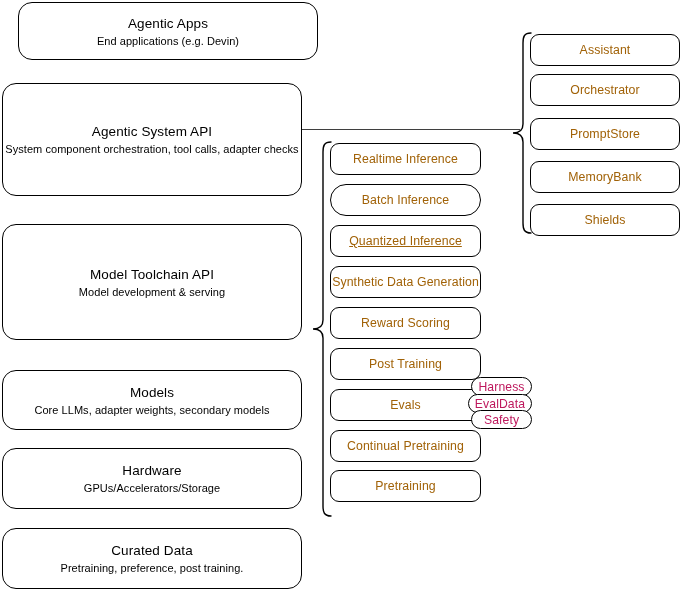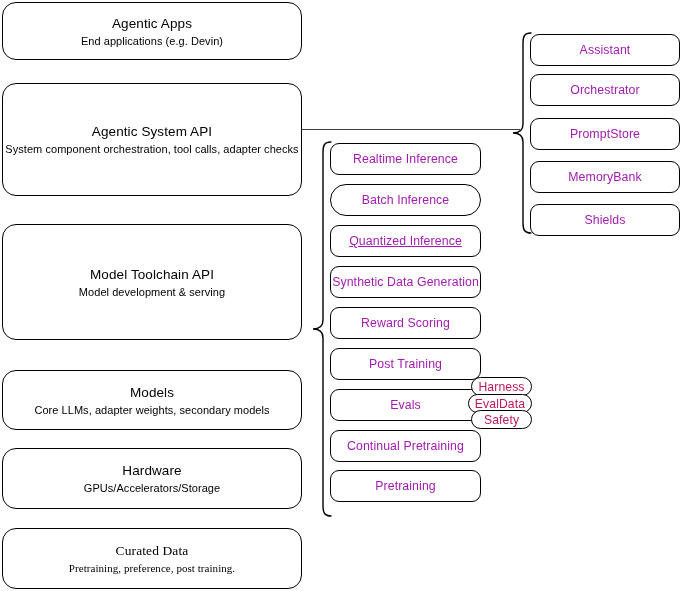--- a/index.html
+++ b/index.html
@@ -56,21 +56,21 @@
   .chip {
     position: absolute;
     box-sizing: border-box;
     border: 1.4px solid #000000;
     border-radius: 9px;
     background: #ffffff;
     display: flex;
     align-items: center;
     justify-content: center;
     font-size: 12.3px;
-    color: #a21caf;
+    color: #a16207;
     letter-spacing: 0.1px;
   }
   .chip-mid {
     left: 330px;
     width: 151px;
     height: 32px;
   }
   .chip-right {
     left: 530px;
     width: 150px;
@@ -103,21 +103,21 @@
   .bracket {
     position: absolute;
   }
   .bracket svg { display: block; overflow: visible; }
 </style>
 </head>
 <body>
 
 <div id="canvas">
 
-  <div class="box layer-box" style="top:2px; height:58px;">
+  <div class="box layer-box" style="top:2px; height:58px;margin-left:16px;">
     <div class="title">Agentic Apps</div>
     <div class="subtitle">End applications (e.g. Devin)</div>
   </div>
 
   <div class="box layer-box" style="top:83px; height:113px;">
     <div class="title">Agentic System API</div>
     <div class="subtitle">System component orchestration, tool calls, adapter checks</div>
   </div>
 
   <div class="box layer-box" style="top:224px; height:116px;">
@@ -128,21 +128,21 @@
   <div class="box layer-box" style="top:370px; height:60px;">
     <div class="title">Models</div>
     <div class="subtitle">Core LLMs, adapter weights, secondary models</div>
   </div>
 
   <div class="box layer-box" style="top:448px; height:61px;">
     <div class="title">Hardware</div>
     <div class="subtitle">GPUs/Accelerators/Storage</div>
   </div>
 
-  <div class="box layer-box" style="top:528px; height:61px;font-family:Liberation Serif, serif;">
+  <div class="box layer-box" style="top:528px; height:61px;">
     <div class="title">Curated Data</div>
     <div class="subtitle">Pretraining, preference, post training.</div>
   </div>
 
   <div class="connector" style="left:302px; top:129px; width:218px;"></div>
 
   <div class="bracket" style="left:311px; top:140px; width:22px; height:378px;">
     <svg width="22" height="378" viewBox="0 0 22 378" fill="none" xmlns="http://www.w3.org/2000/svg" aria-hidden="true">
       <path d="M20 2 C13 2 12 6 12 12 L12 180 C12 186 8 189 2 189 C8 189 12 192 12 198 L12 366 C12 372 13 376 20 376" stroke="#000000" stroke-width="1.4" stroke-linecap="round" fill="none"></path>
     </svg>

